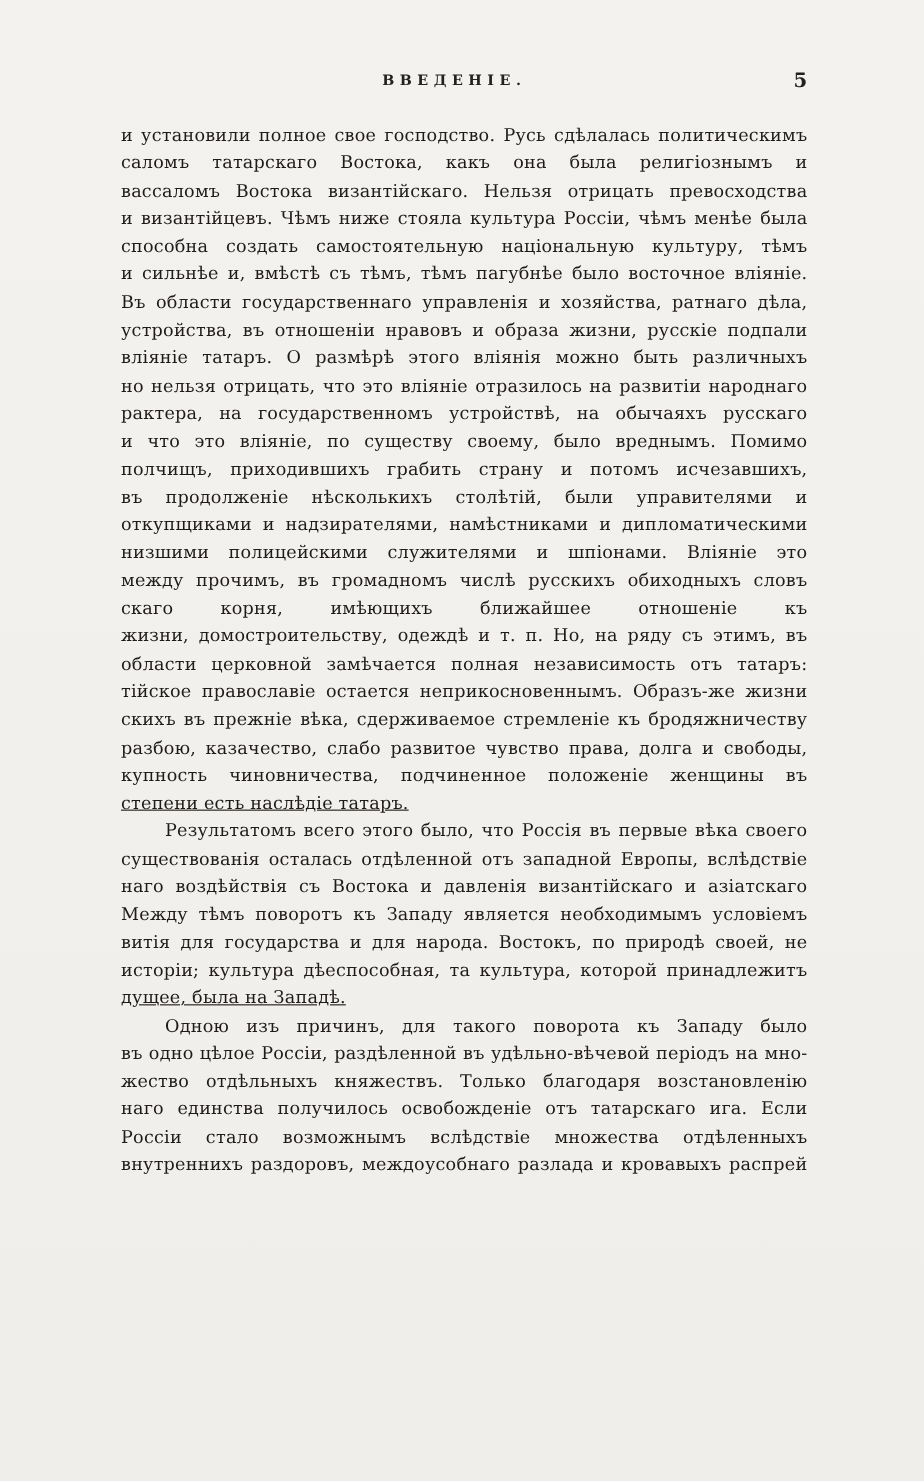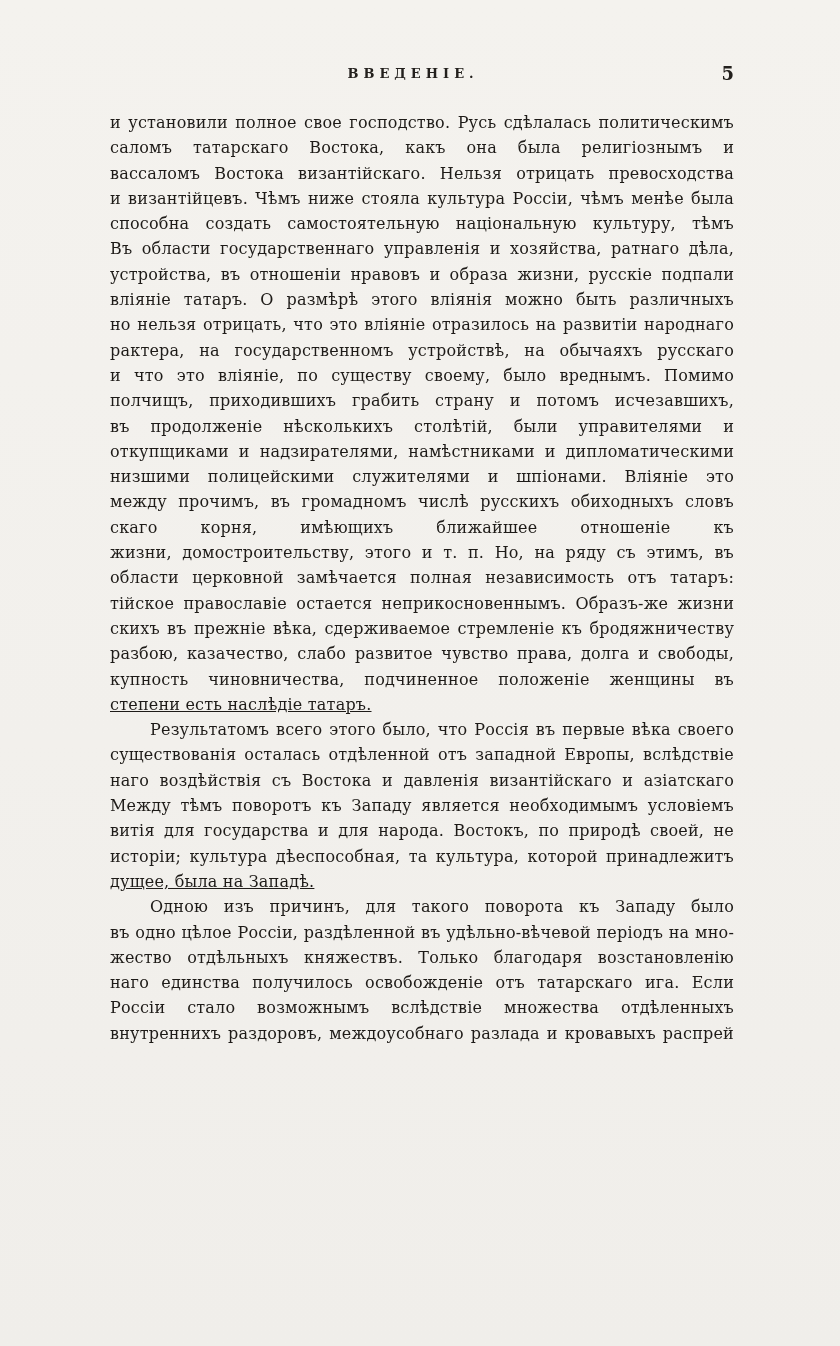--- a/index.html
+++ b/index.html
@@ -76,33 +76,34 @@
     <span class="running-title">ВВЕДЕНІЕ.</span>
     <span class="page-number">5</span>
   </div>
   <div class="body-block" id="page-body">
       <div class="paragraph">
         <div class="line">и установили полное свое господство. Русь сдѣлалась политическимъ вас-</div>
         <div class="line">саломъ татарскаго Востока, какъ она была религіознымъ и культурнымъ</div>
         <div class="line">вассаломъ Востока византійскаго. Нельзя отрицать превосходства татаръ</div>
         <div class="line">и византійцевъ. Чѣмъ ниже стояла культура Россіи, чѣмъ менѣе была она</div>
         <div class="line">способна создать самостоятельную національную культуру, тѣмъ прочнѣе</div>
+        <div class="line">и сильнѣе и, вмѣстѣ съ тѣмъ, тѣмъ пагубнѣе было восточное вліяніе.</div>
         <div class="line">Въ области государственнаго управленія и хозяйства, ратнаго дѣла, судо-</div>
         <div class="line">устройства, въ отношеніи нравовъ и образа жизни, русскіе подпали подъ</div>
         <div class="line">вліяніе татаръ. О размѣрѣ этого вліянія можно быть различныхъ мнѣній,</div>
         <div class="line">но нельзя отрицать, что это вліяніе отразилось на развитіи народнаго ха-</div>
         <div class="line">рактера, на государственномъ устройствѣ, на обычаяхъ русскаго народа,</div>
         <div class="line">и что это вліяніе, по существу своему, было вреднымъ. Помимо татарскихъ</div>
         <div class="line">полчищъ, приходившихъ грабить страну и потомъ исчезавшихъ, татары,</div>
         <div class="line">въ продолженіе нѣсколькихъ столѣтій, были управителями и чиновниками,</div>
         <div class="line">откупщиками и надзирателями, намѣстниками и дипломатическими агентами,</div>
         <div class="line">низшими полицейскими служителями и шпіонами. Вліяніе это сказывалось,</div>
         <div class="line">между прочимъ, въ громадномъ числѣ русскихъ обиходныхъ словъ татар-</div>
         <div class="line">скаго корня, имѣющихъ ближайшее отношеніе къ сельскохозяйственной</div>
-        <div class="line">жизни, домостроительству, этого и т. п. Но, на ряду съ этимъ, въ</div>
+        <div class="line">жизни, домостроительству, одеждѣ и т. п. Но, на ряду съ этимъ, въ</div>
         <div class="line">области церковной замѣчается полная независимость отъ татаръ: визан-</div>
         <div class="line">тійское православіе остается неприкосновеннымъ. Образъ-же жизни рус-</div>
         <div class="line">скихъ въ прежніе вѣка, сдерживаемое стремленіе къ бродяжничеству и</div>
         <div class="line">разбою, казачество, слабо развитое чувство права, долга и свободы, под-</div>
         <div class="line">купность чиновничества, подчиненное положеніе женщины въ значительной</div>
         <div class="line last">степени есть наслѣдіе татаръ.</div>
       </div>
       <div class="paragraph indent">
         <div class="line">Результатомъ всего этого было, что Россія въ первые вѣка своего</div>
         <div class="line">существованія осталась отдѣленной отъ западной Европы, вслѣдствіе силь-</div>

